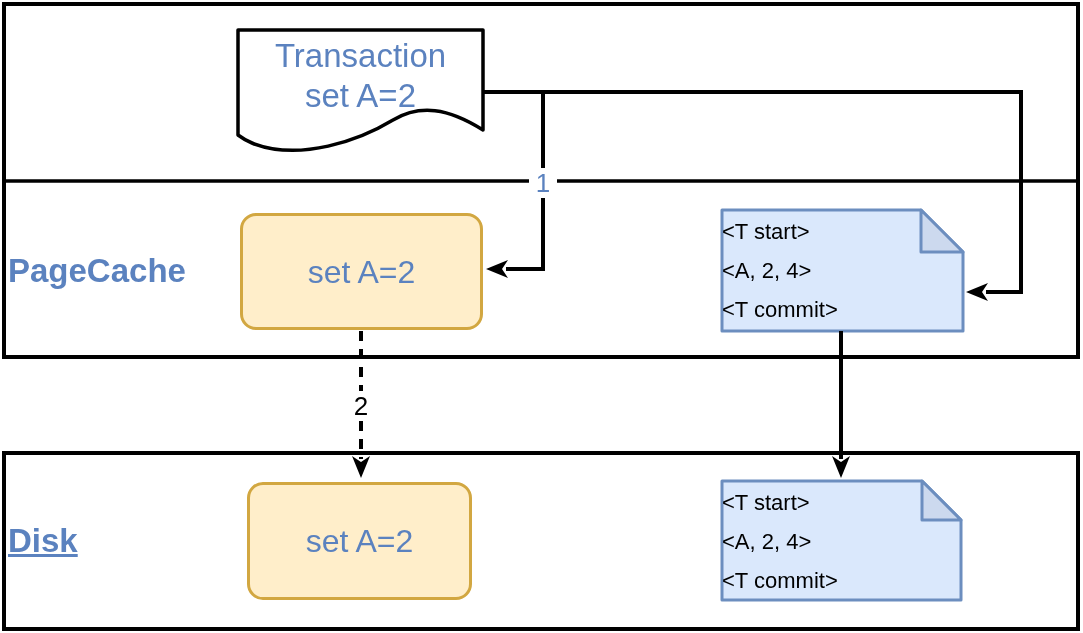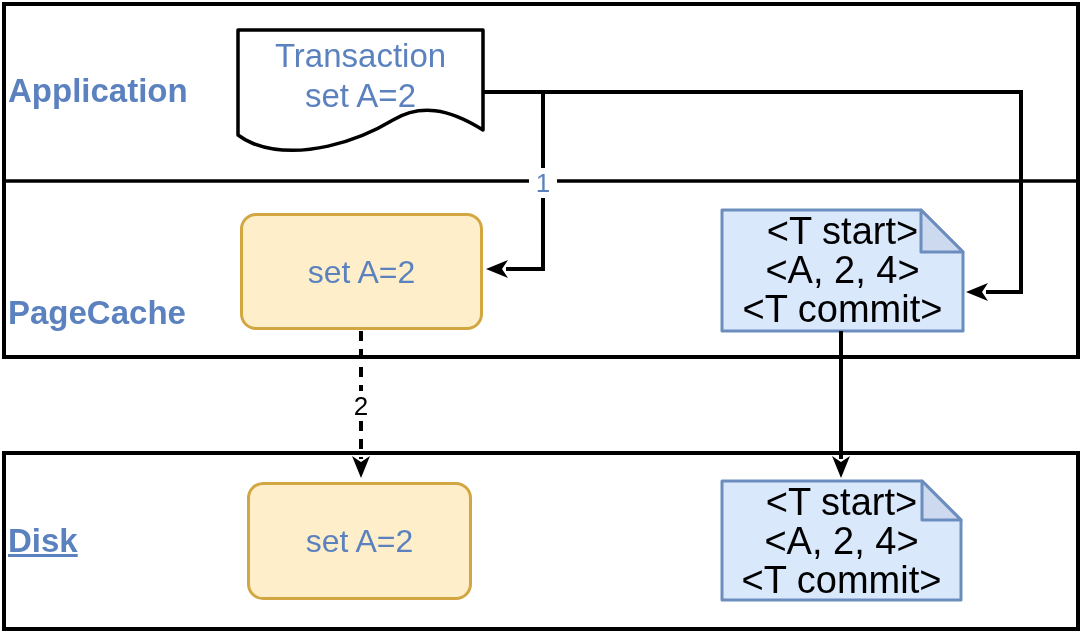--- a/index.html
+++ b/index.html
@@ -29,22 +29,22 @@
     position:absolute;z-index:2;box-sizing:border-box;
     background:var(--page-fill);
     border:3px solid var(--page-border);
     border-radius:16px;
     display:flex;align-items:center;justify-content:center;
   }
   .page-box .box-text{
     color:var(--label-blue);font-size:32px;line-height:34px;
   }
   .shape-text{
-    position:absolute;z-index:3;text-align:center;
-    font-size:38px;line-height:39px;color:#000000;white-space:nowrap;
+    position:absolute;z-index:3;
+    font-size:22px;line-height:39px;color:#000000;white-space:nowrap;
   }
   .doc-text{
     position:absolute;z-index:3;text-align:center;
     font-size:33px;line-height:40px;color:var(--label-blue);white-space:nowrap;
   }
   .step-label{
     position:absolute;z-index:4;background:#ffffff;
     width:28px;height:30px;line-height:30px;text-align:center;
     font-size:26px;
   }
@@ -78,22 +78,21 @@
     <path d="M543,92 L543,269 L506,269" fill="none" stroke="var(--line-black)" stroke-width="4"></path>
     <path d="M486,269 L508,260 L502,269 L508,278 Z" fill="var(--line-black)"></path>
 
     <path d="M361,331 L361,459" fill="none" stroke="var(--line-black)" stroke-width="4" stroke-dasharray="10 8"></path>
     <path d="M361,478 L352,456 L361,462 L370,456 Z" fill="var(--line-black)"></path>
 
     <path d="M841,331 L841,459" fill="none" stroke="var(--line-black)" stroke-width="4"></path>
     <path d="M841,478 L832,456 L841,462 L850,456 Z" fill="var(--line-black)"></path>
   </svg>
 
-  <div class="layer-label" style="top:74px;">Application</div>
-  <div class="layer-label" style="top:254px;margin-top:42px;">PageCache</div>
+  <div class="layer-label" style="top:254px;">PageCache</div>
   <div class="layer-label" style="top:524px;text-decoration:underline;">Disk</div>
 
   <div class="doc-text" style="left:238px;top:36px;width:245px;">
     <div>Transaction</div>
     <div>set A=2</div>
   </div>
 
   <div class="page-box" style="left:240px;top:213px;width:243px;height:117px;">
     <span class="box-text">set A=2</span>
   </div>

